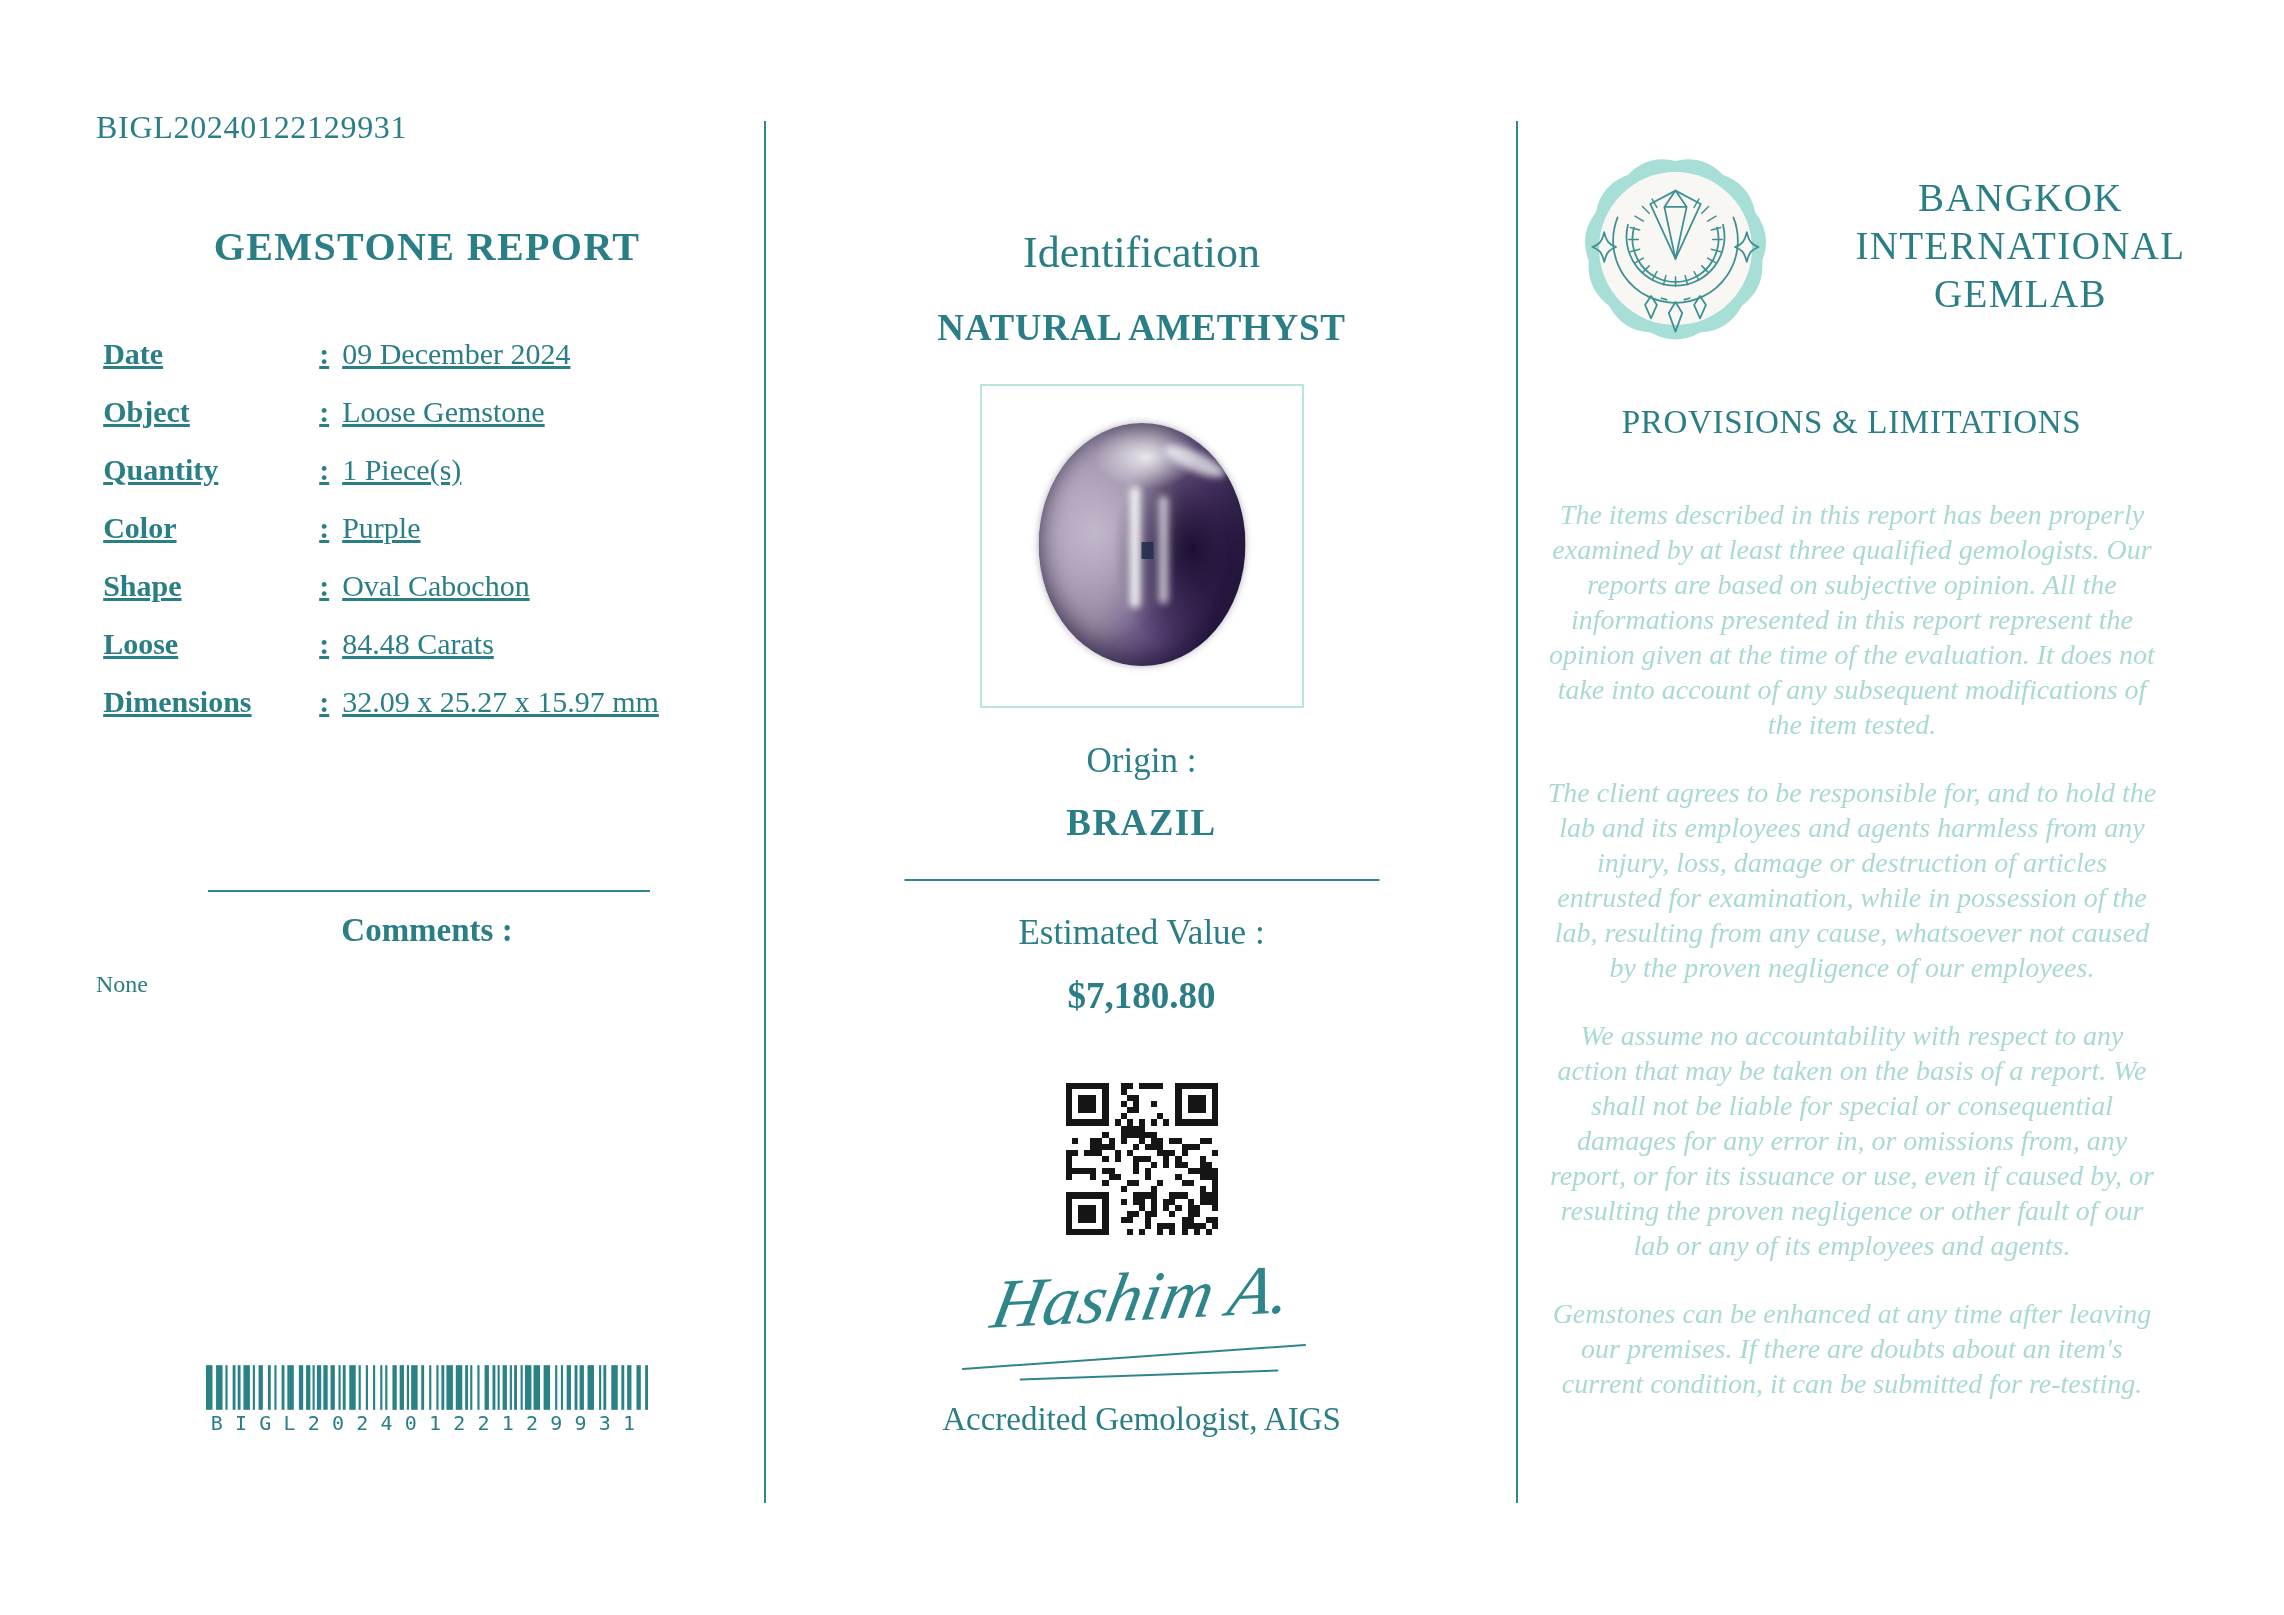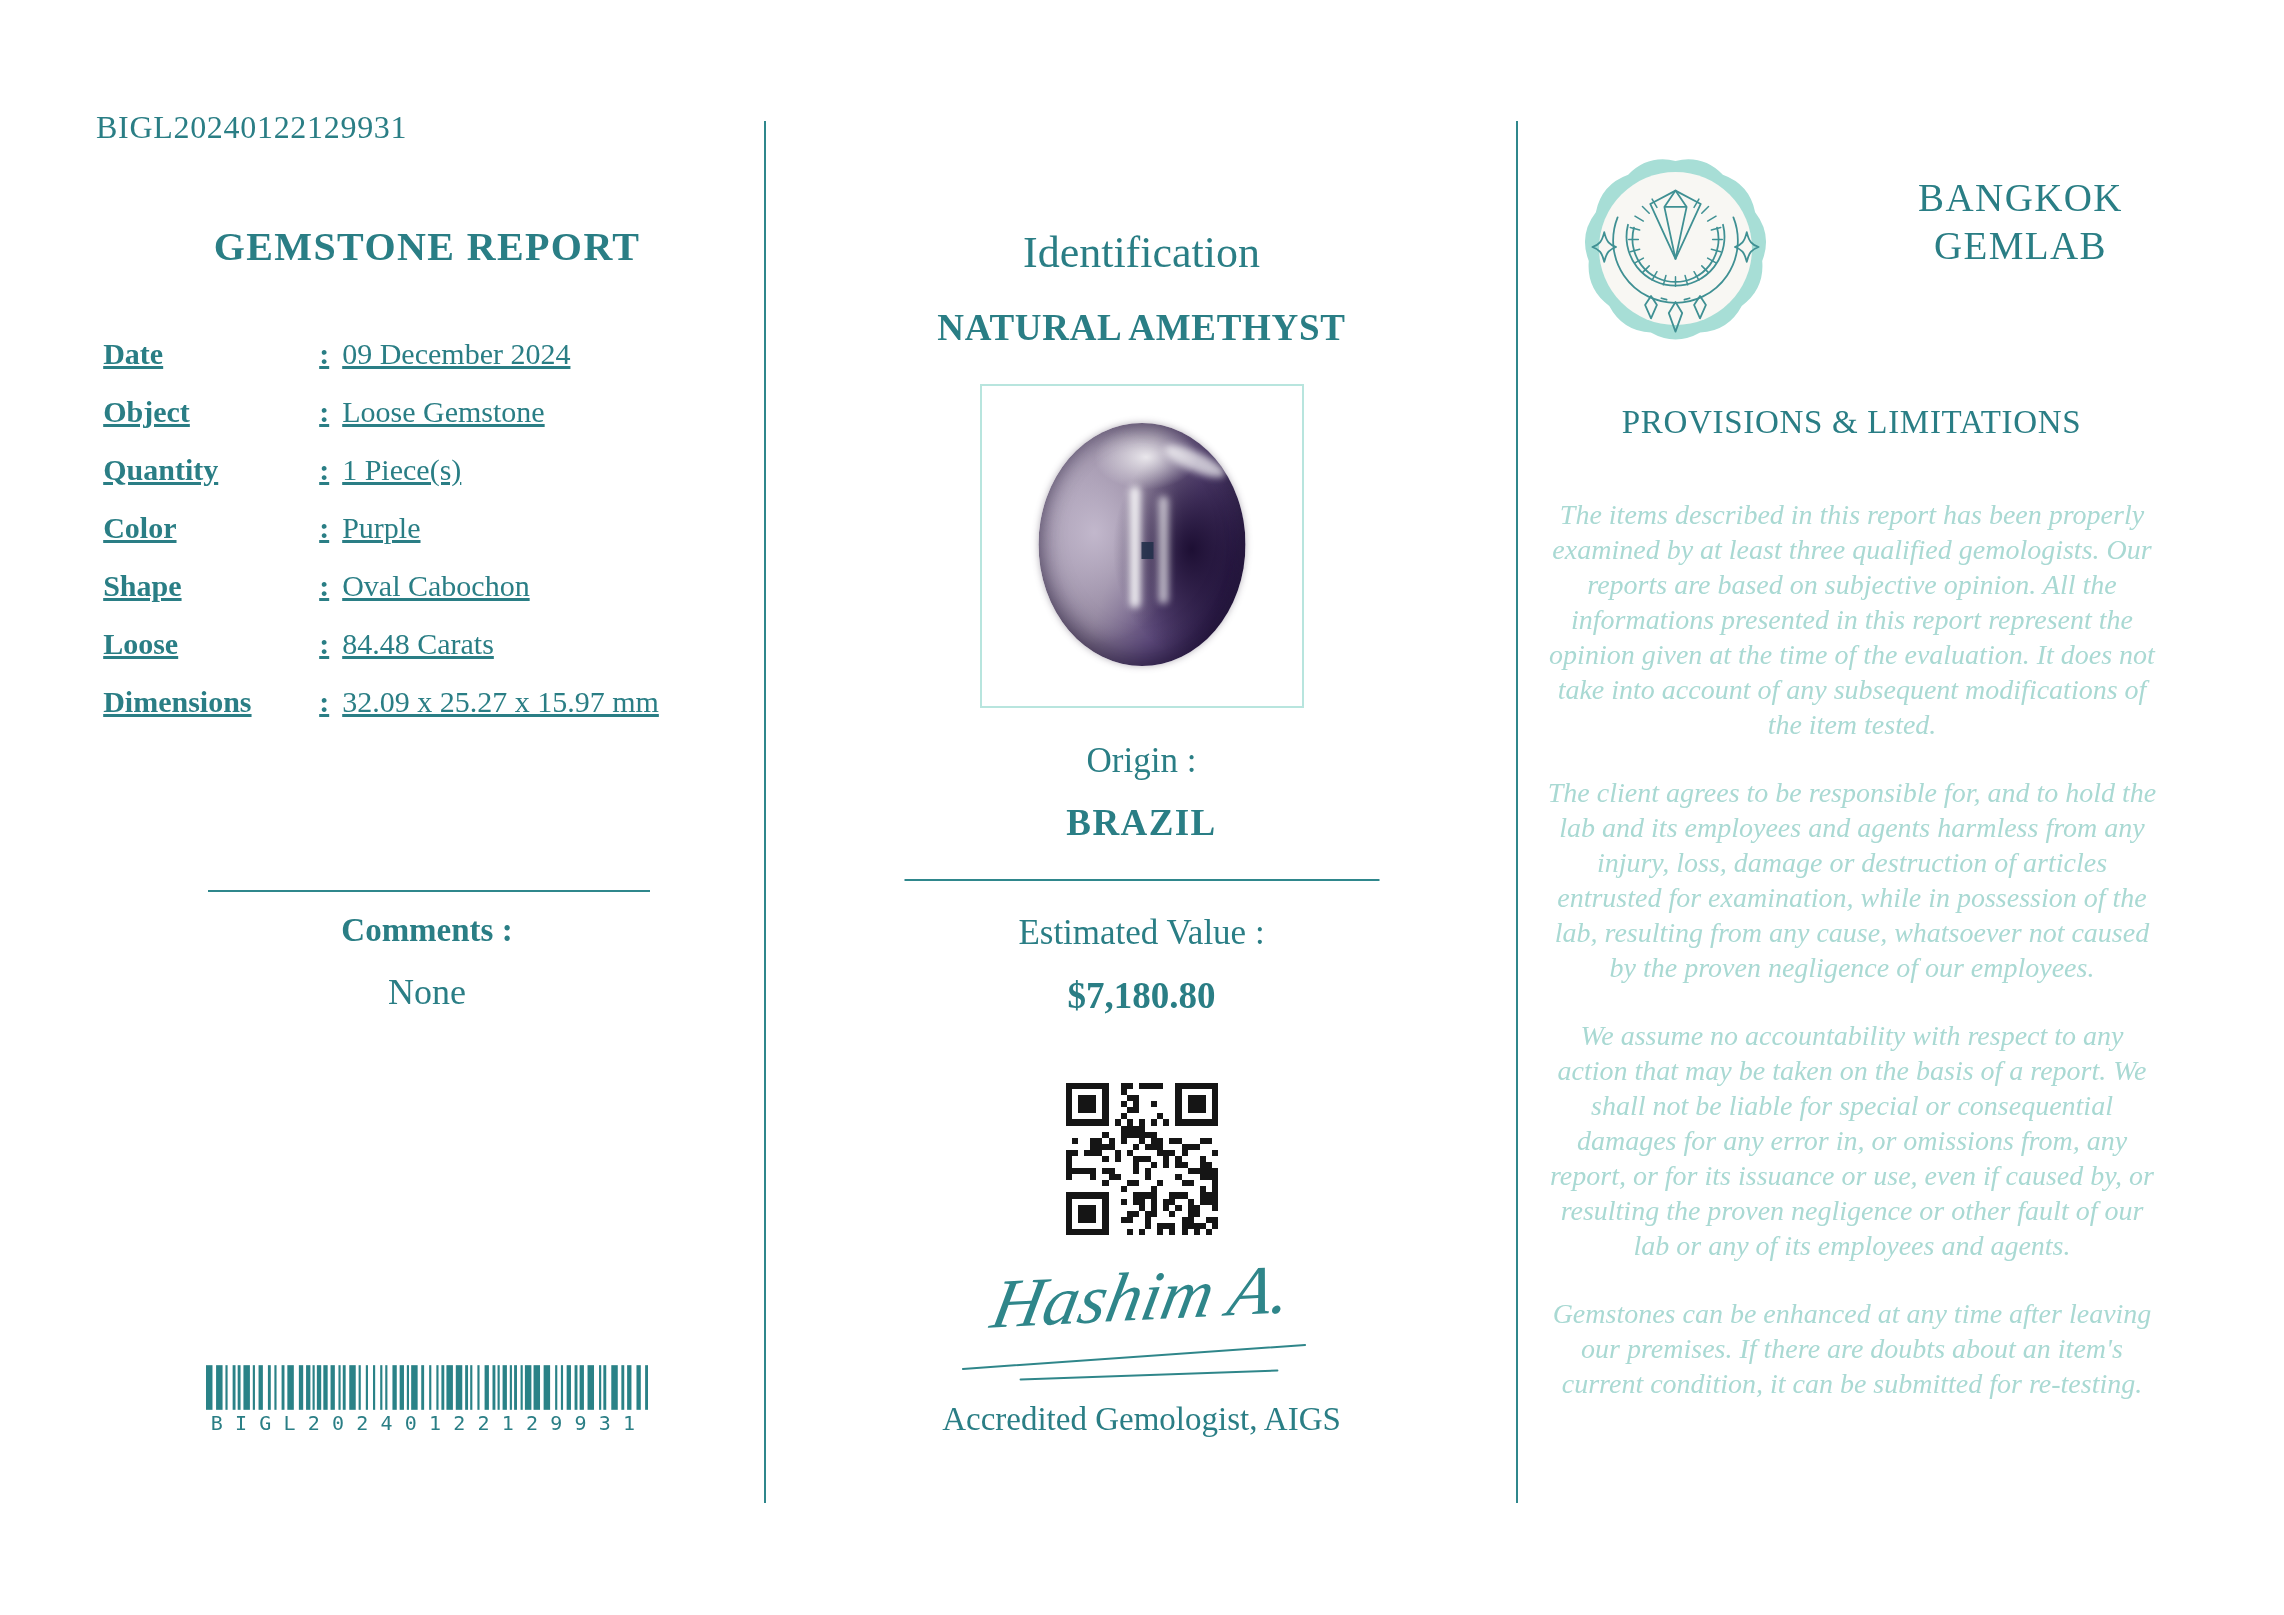--- a/index.html
+++ b/index.html
@@ -21,21 +21,21 @@
   #left-col{position:absolute;left:96px;top:0;width:662px;height:1616px;}
   #gem-report-title{position:absolute;left:0;top:223px;width:100%;text-align:center;
     font-size:40px;font-weight:bold;letter-spacing:1.4px;}
   #fields{position:absolute;left:7.2px;top:337px;width:647px;}
   .field-row{display:flex;align-items:baseline;height:58px;font-size:30px;text-decoration:underline;}
   .field-label{width:216px;font-weight:bold;}
   .field-colon{width:23px;font-weight:bold;}
   .field-value{flex:1;}
   #comments-hr{position:absolute;left:112px;top:890px;width:442px;height:2.2px;background:var(--teal-line);}
   #comments-label{position:absolute;left:0;top:912px;width:100%;text-align:center;font-size:33px;font-weight:bold;}
-  #comments-value{position:absolute;left:0;top:971px;width:100%;text-align:center;font-size:36px;}
+  #comments-value{position:absolute;left:0;top:971px;width:100%;text-align:left;font-size:24px;}
   #barcode-wrap{position:absolute;left:110px;top:1365px;width:446px;}
   #barcode-svg{display:block;}
   #barcode-text{margin-top:1.4px;text-align:center;font-family:"DejaVu Sans Mono","Liberation Mono",monospace;
     font-size:20px;letter-spacing:12.2px;white-space:nowrap;color:var(--teal);}
 
   
   #mid-col{position:absolute;left:767px;top:0;width:749px;height:1616px;}
   .mid-center{position:absolute;left:0;width:100%;text-align:center;}
   #identification-label{top:227px;font-size:44px;}
   #identification-value{top:306px;font-size:37px;font-weight:bold;letter-spacing:0.7px;}
@@ -526,20 +526,21 @@
         <path d="M97 194 L105 206 L97 224 L89 206 Z"></path>
         <path d="M163 194 L171 206 L163 224 L155 206 Z"></path>
         <path d="M111 197 L118 199 M142 199 L149 197"></path>
         <path d="M34 108 C37 121 41 125 50 128 C41 131 37 135 34 148 C31 135 27 131 18 128 C27 125 31 121 34 108 Z"></path>
         <path d="M226 108 C229 121 233 125 242 128 C233 131 229 135 226 148 C223 135 219 131 210 128 C219 125 223 121 226 108 Z"></path>
       </g>
     </svg>
 
     <div id="lab-name">
       <div>BANGKOK</div>
+      <div>INTERNATIONAL</div>
       <div>GEMLAB</div>
     </div>
 
     <div id="provisions-title">PROVISIONS &amp; LIMITATIONS</div>
 
     <div id="provisions">
       <p>The items described in this report has been properly examined by at least three qualified gemologists. Our reports are based on subjective opinion. All the informations presented in this report represent the opinion given at the time of the evaluation. It does not take into account of any subsequent modifications of the item tested.</p>
       <p>The client agrees to be responsible for, and to hold the lab and its employees and agents harmless from any injury, loss, damage or destruction of articles entrusted for examination, while in possession of the lab, resulting from any cause, whatsoever not caused by the proven negligence of our employees.</p>
       <p>We assume no accountability with respect to any action that may be taken on the basis of a report. We shall not be liable for special or consequential damages for any error in, or omissions from, any report, or for its issuance or use, even if caused by, or resulting the proven negligence or other fault of our lab or any of its employees and agents.</p>
       <p>Gemstones can be enhanced at any time after leaving our premises. If there are doubts about an item's current condition, it can be submitted for re-testing.</p>

